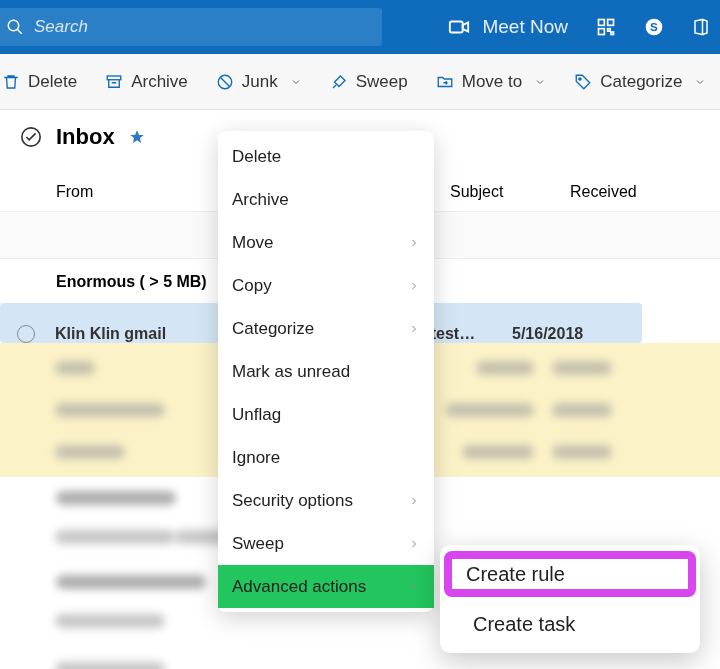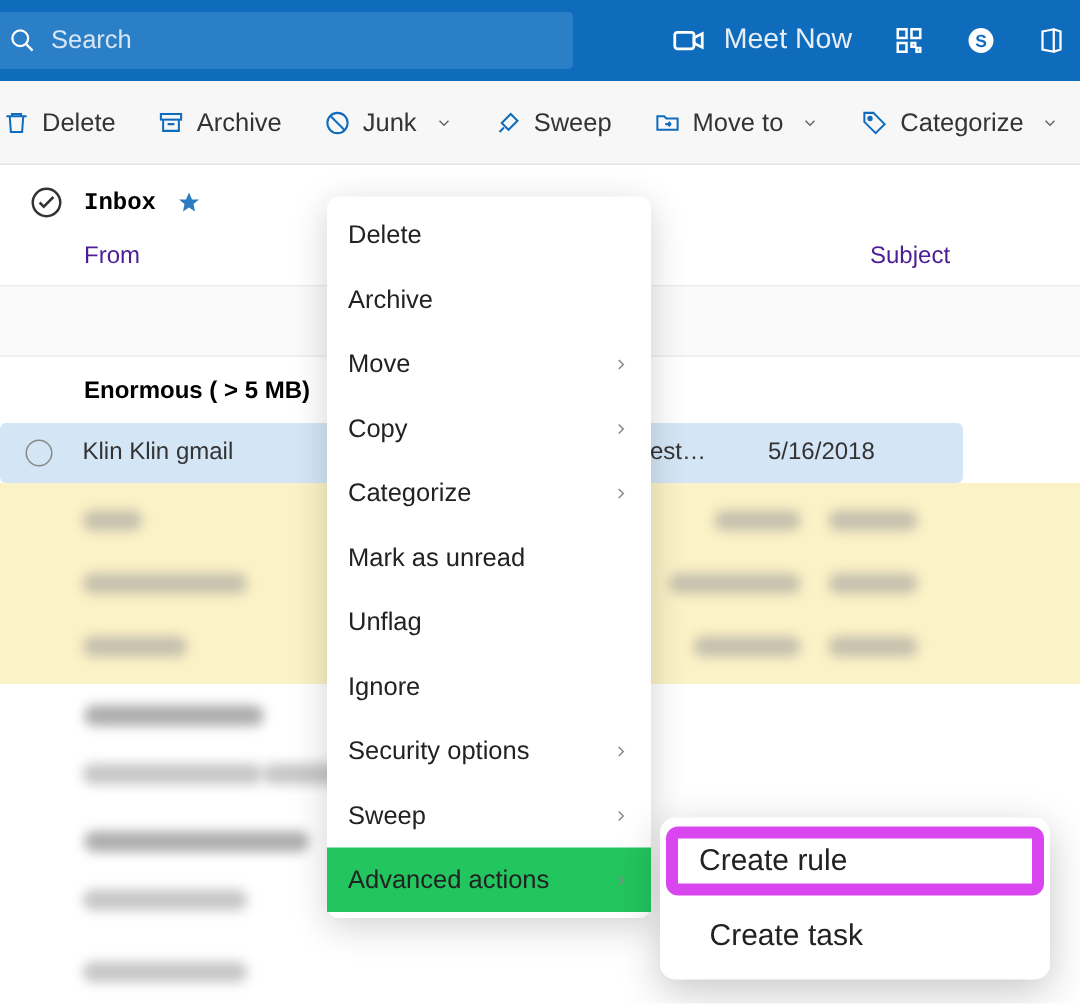--- a/index.html
+++ b/index.html
@@ -1,47 +1,47 @@
 <!DOCTYPE html>
 <html><head>
   <meta charset="utf-8">
   <style>
     * { box-sizing: border-box; margin: 0; padding: 0; font-family: 'Segoe UI', -apple-system, sans-serif; }
     body { width: 720px; height: 669px; overflow: hidden; background: #fff; position: relative; }
 
     .titlebar { height: 54px; background: #0f6cbd; display: flex; align-items: center; padding: 0 0; }
     .search-wrap { display: flex; align-items: center; background: #2b7fc6; border-radius: 3px; margin-left: -4px; width: 386px; height: 38px; padding: 0 10px; }
     .search-icon { color: #fff; margin-right: 10px; }
-    .search-input { flex: 1; background: transparent; border: none; outline: none; color: #d0e0f0; font-size: 17px; }
+    .search-input { flex: 1; background: transparent; border: none; outline: none; color: #d0e0f0; font-size: 17px; font-style: italic; }
     .search-input::placeholder { color: #d8e6f5; }
     .title-right { margin-left: auto; display: flex; align-items: center; gap: 28px; padding-right: 10px; color: #fff; }
     .meet-btn { display: flex; align-items: center; gap: 12px; justify-content: center; }
     .meet-label { font-size: 19px; color: #e8eef5; }
     .title-icon { color: #fff; }
 
     .toolbar { height: 56px; background: #f7f7f7; border-bottom: 1px solid #e5e5e5; display: flex; align-items: center; gap: 28px; padding: 0 0 0 2px; }
     .tbtn { display: flex; align-items: center; gap: 8px; font-size: 17px; color: #333; cursor: pointer; }
     .tbtn-icon { color: #0f6cbd; display: flex; align-items: center; }
     .chev { margin-left: 4px; }
 
     .folder-hdr { display: flex; align-items: center; gap: 14px; padding: 14px 20px 10px 20px; }
     .folder-check { color: #333; }
-    .folder-name { font-size: 16px; font-weight: 600; font-family: Liberation Mono, monospace; }
+    .folder-name { font-size: 22px; font-weight: 600; }
     .fav-star { color: #2a7bc0; }
 
-    .cols { display: flex; padding: 6px 20px 10px 56px; font-size: 16px; color: #4c1d95; }
+    .cols { display: flex; padding: 6px 20px 10px 56px; font-size: 16px; color: #000000; margin-top: 17px; }
     .col-from { flex: 1; }
     .col-subject { width: 120px; }
     .col-received { width: 130px; }
 
     .list-spacer { height: 48px; background: #fafafa; border-top: 1px solid #eee; border-bottom: 1px solid #eee; }
 
     .group { padding: 14px 0 12px 56px; font-size: 16px; font-weight: 600; }
 
-    .row { display: flex; align-items: center; height: 40px; }
+    .row { display: flex; align-items: flex-end; height: 40px; font-weight: bold; }
     .row.sel { background: #d4e6f6; border-radius: 4px; margin-right: 78px; }
     .circle { width: 18px; height: 18px; border: 1.5px solid #888; border-radius: 50%; margin-left: 17px; margin-right: 20px; }
     .sender { flex: 1; font-size: 16px; color: #333; }
     .subj { width: 108px; font-size: 16px; color: #333; white-space: nowrap; overflow: hidden; text-overflow: ellipsis; }
     .recv { width: 130px; font-size: 16px; color: #333; }
 
     .yellowband { background: #fcf2c7; padding: 4px 0; }
     .blur-row { display: flex; align-items: center; height: 42px; padding-left: 55px; }
     .blur-item { height: 14px; background: #999; border-radius: 7px; filter: blur(4px); opacity: 0.55; }
     .blur-send { width: 80px; }
@@ -191,20 +191,21 @@
   <span class="fav-star">
     <svg width="16" height="16" viewBox="0 0 24 24" fill="#2a7bc0">
         <path d="M12 2l3 7h7l-5.5 4.5L18 21l-6-4-6 4 1.5-7.5L2 9h7z"></path>
       </svg>
   </span>
 </div>
 
 <div class="cols">
   <span class="col-from">From</span>
   <span class="col-subject">Subject</span>
+  <span class="col-received">Received</span>
 </div>
 
 <div class="list-spacer"></div>
 
 <div class="group">Enormous ( &gt; 5 MB)</div>
 
 <div class="row sel">
   <span class="circle"></span>
   <span class="sender">Klin Klin gmail</span>
   <span class="subj">ive test…</span>

